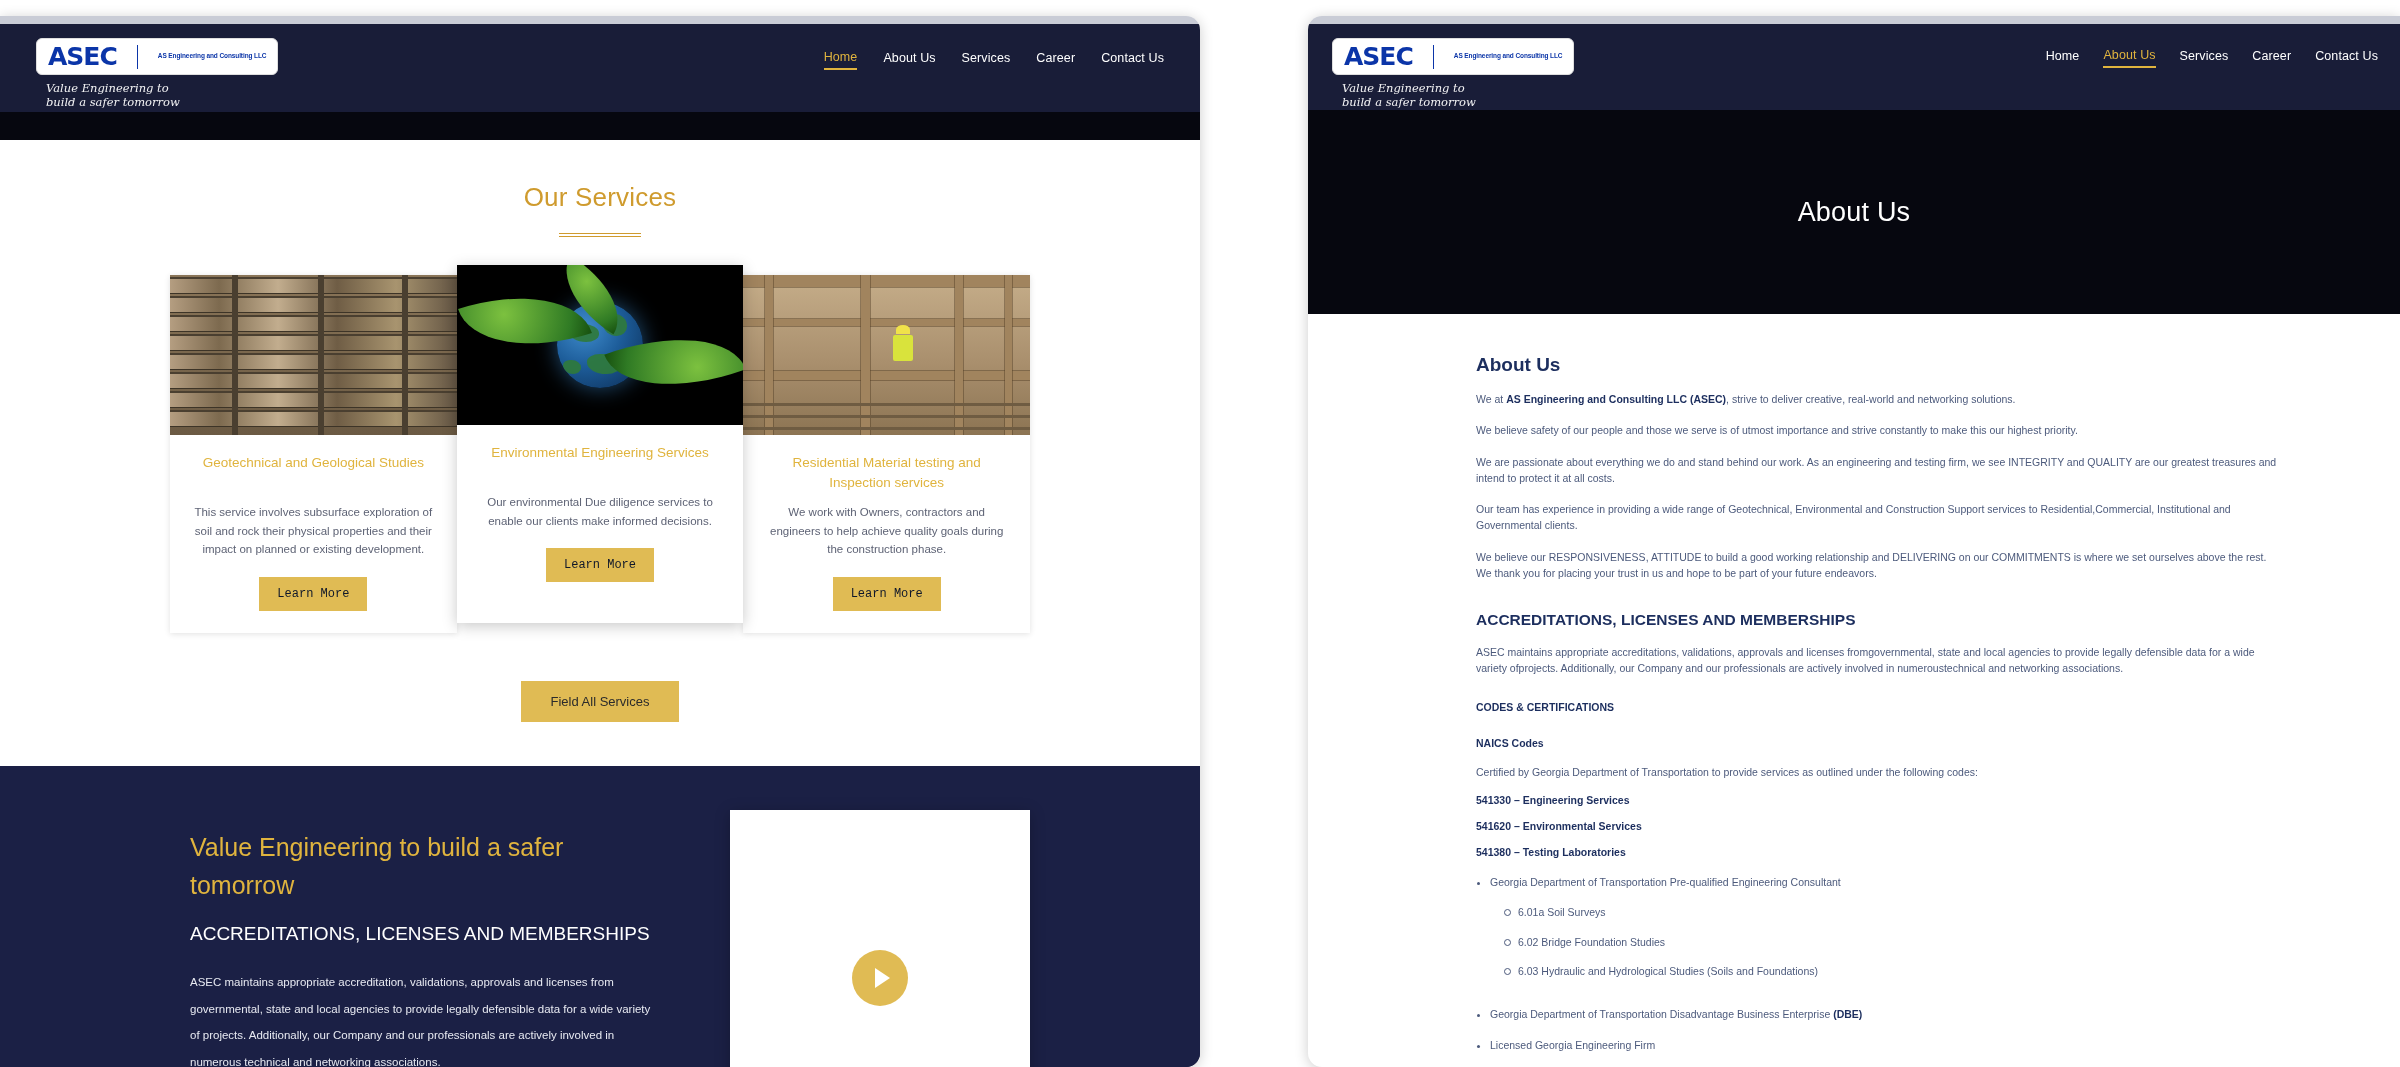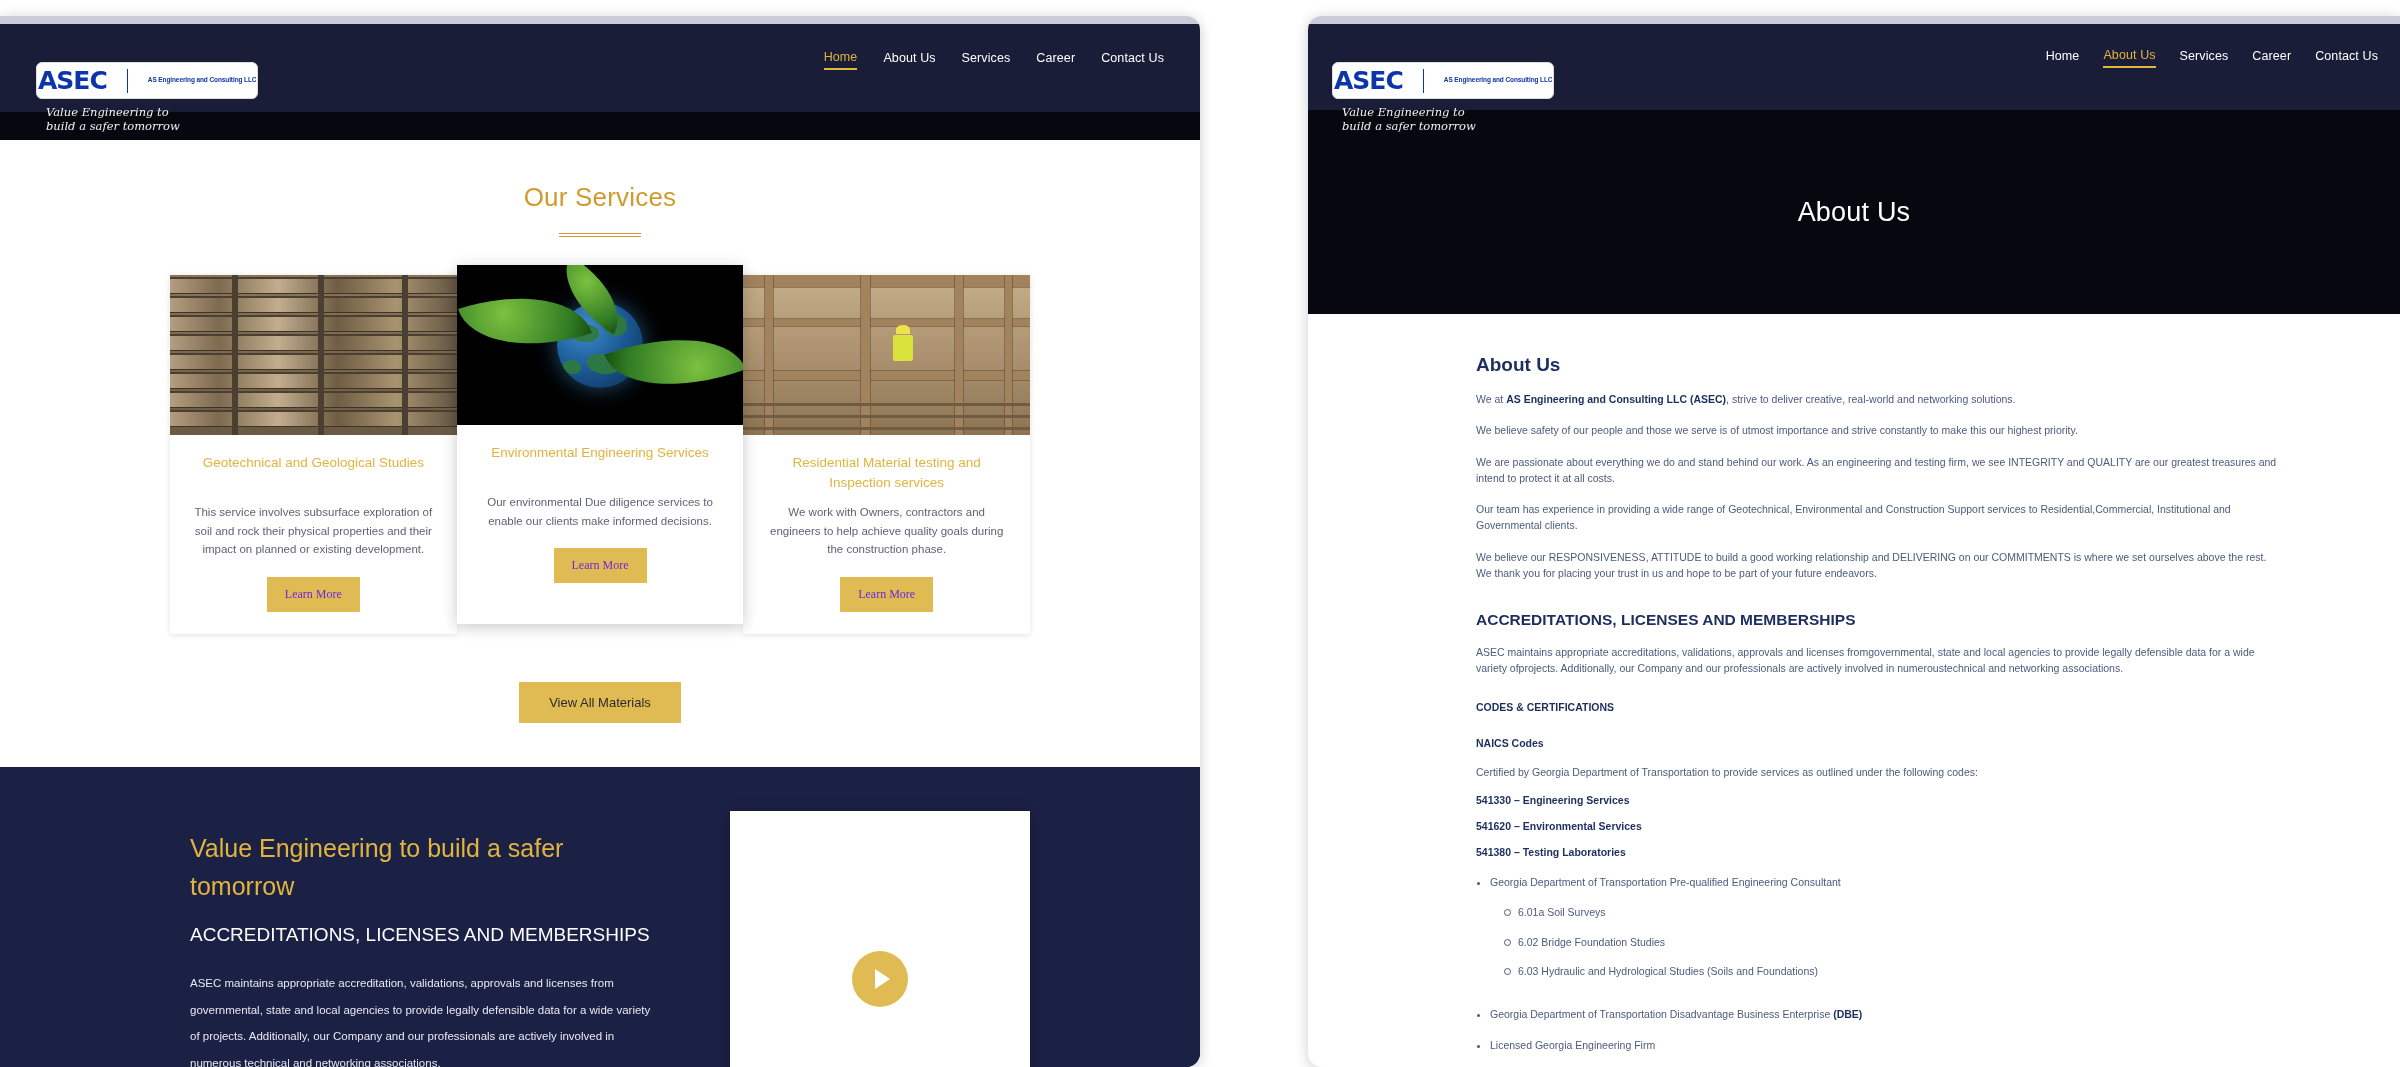--- a/index.html
+++ b/index.html
@@ -35,26 +35,25 @@
     padding: 0;
     position: relative;
   }
   .win-right .site-header { height: 86px; }
 
   .brand { padding: 14px 0 0 36px; }
   .win-right .brand { padding: 14px 0 0 24px; }
   .logo-box {
     background: #ffffff;
     border-radius: 6px;
-    padding: 5px 1px;
+    padding: 5px 11px;
     display: inline-flex;
     align-items: center;
     gap: 20px;
     border: 1px solid #dedede;
-    margin-top: 24px;
   }
   .logo-asec {
     font-family: "DejaVu Sans", sans-serif;
     font-weight: 700;
     font-size: 25px;
     letter-spacing: -1px;
     color: #0b35a8;
     line-height: 1;
   }
   .logo-div { width: 1px; height: 24px; background: #0b35a8; }
@@ -189,26 +188,26 @@
   }
   .card-desc {
     color: #5e6375;
     font-size: 11.5px;
     line-height: 1.62;
     margin-top: 10px;
   }
   .btn-gold {
     display: inline-block;
     background: #e0bb54;
-    color: #6d28d9;
+    color: #0f172a;
     border: none;
     font-size: 12px;
     padding: 10px 18px;
     cursor: pointer;
-    font-family: Liberation Serif, serif;
+    font-family: Liberation Mono, monospace;
   }
   .card-btn-wrap { margin-top: 18px; }
 
   .view-all-wrap { text-align: center; margin-top: 48px; padding-bottom: 44px; }
   .btn-viewall { background: #e0bb54; color: #2b2b2b; border: none; font-size: 13px; padding: 13px 30px; cursor: pointer; font-family: "Liberation Sans", sans-serif; }
 
   
   .value-sec {
     background: #1b2045;
     width: 100%;
@@ -369,21 +368,21 @@
             <div class="card-desc">We work with Owners, contractors and engineers to help achieve quality goals during the construction phase.</div>
             <div class="card-btn-wrap">
               <button class="btn-gold">Learn More</button>
             </div>
           </div>
         </div>
 
       </div>
 
       <div class="view-all-wrap">
-        <button class="btn-viewall">View All Materials</button>
+        <button class="btn-viewall">Field All Services</button>
       </div>
     </section>
 
     <section class="value-sec">
       <div class="value-left">
         <h2 class="value-h1">Value Engineering to build a safer tomorrow</h2>
         <h3 class="value-h2">ACCREDITATIONS, LICENSES AND MEMBERSHIPS</h3>
         <p class="value-p">ASEC maintains appropriate accreditation, validations, approvals and licenses from governmental, state and local agencies to provide legally defensible data for a wide variety of projects. Additionally, our Company and our professionals are actively involved in numerous technical and networking associations.</p>
 
       </div>

